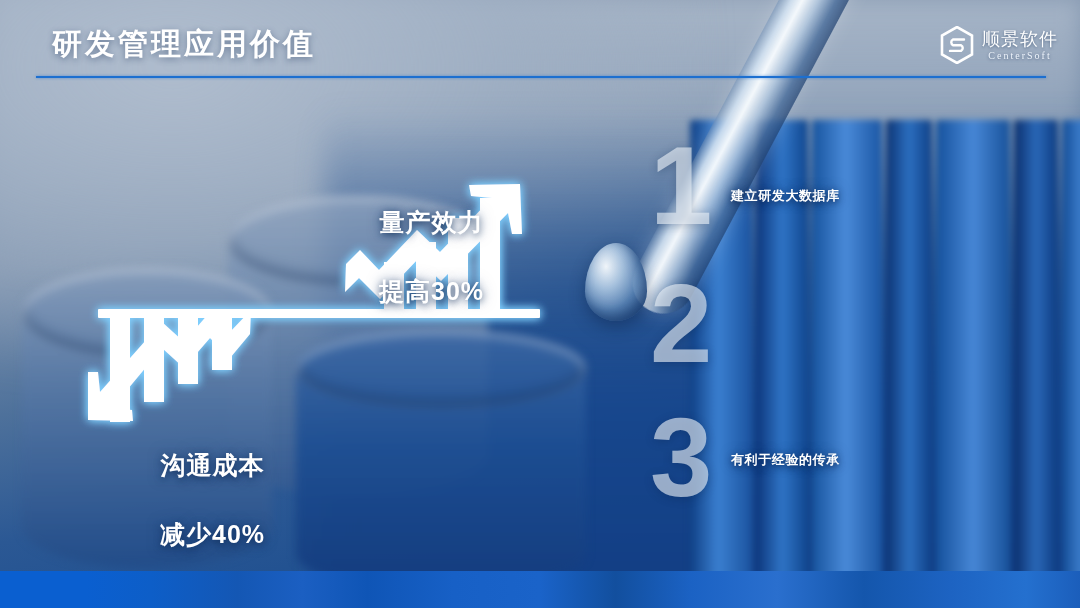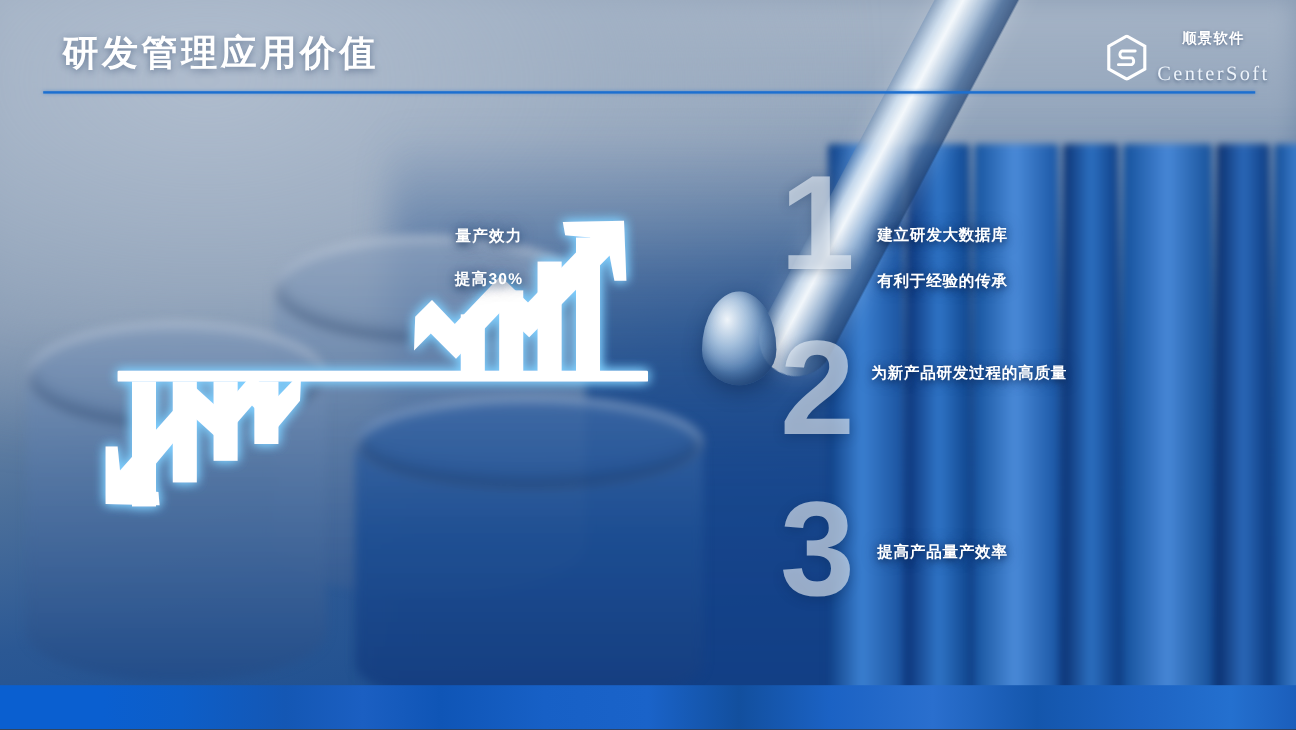--- a/index.html
+++ b/index.html
@@ -129,45 +129,45 @@
   .logo {
     position: absolute;
     right: 22px; top: 26px;
     display: flex;
     align-items: center;
     gap: 8px;
   }
   .logo-mark { width: 34px; height: 38px; display: block; }
   .logo-text { line-height: 1; }
   .logo-cn {
-    font-size: 12px; font-weight: 700; color: #ffffff;
+    font-size: 18px; font-weight: 400; color: #ffffff;
     letter-spacing: 1px;
     text-shadow: 0 1px 3px rgba(15,40,80,0.5);
   }
   .logo-en {
-    font-size: 17px; color: #eef4fb; letter-spacing: 2px;
-    margin-top: 15px;
+    font-size: 10px; color: #eef4fb; letter-spacing: 2px;
+    margin-top: 3px;
     font-family: "Liberation Serif", "DejaVu Serif", serif;
     text-shadow: 0 1px 3px rgba(15,40,80,0.5);
   }
 
   
   .graphic {
     position: absolute;
     left: 88px; top: 182px;
     width: 470px; height: 300px;
   }
   .graphic svg { display: block; overflow: visible; }
 
   
   .lbl {
     position: absolute;
     color: #ffffff;
     font-weight: 700;
-    font-size: 13px;
+    font-size: 25px;
     line-height: 1.38;
     letter-spacing: 1px;
     text-shadow: 0 2px 7px rgba(12,38,78,0.7), 0 0 14px rgba(20,60,120,0.5);
     white-space: pre-line;
   }
   .lbl-up { left: 379px; top: 170px; }
   .lbl-down { left: 160px; top: 413px; }
   .item-num {
     position: absolute;
     font-size: 112px;
@@ -297,32 +297,34 @@
                  L 44 228 L 45 239 L 0 238 L 0 190 L 10 190 L 12 210
                  L 74 140 L 96 160 L 122 130 L 142 150 L 163 128 Z"></path>
       </g>
     </svg>
   </div>
 
   <div class="lbl lbl-up">
     <div>量产效力</div>
     <div>提高30%</div>
   </div>
+  <div class="lbl lbl-down">
+    <div>沟通成本</div>
+    <div>减少40%</div>
+  </div>
 
   <div class="item-num num-1">1</div>
   <div class="item-text txt-1">
     <div>建立研发大数据库</div>
-    <div>有利于经验的传承</div>
   </div>
 
   <div class="item-num num-2">2</div>
   <div class="item-text txt-2">
-    <div>为新产品研发过程的高质量</div>
   </div>
 
   <div class="item-num num-3">3</div>
   <div class="item-text txt-3">
-    <div>提高产品量产效率</div>
+    <div>有利于经验的传承</div>
   </div>
 
   <div class="bottom-bar"></div>
 
 </div>
 
 </body></html>

